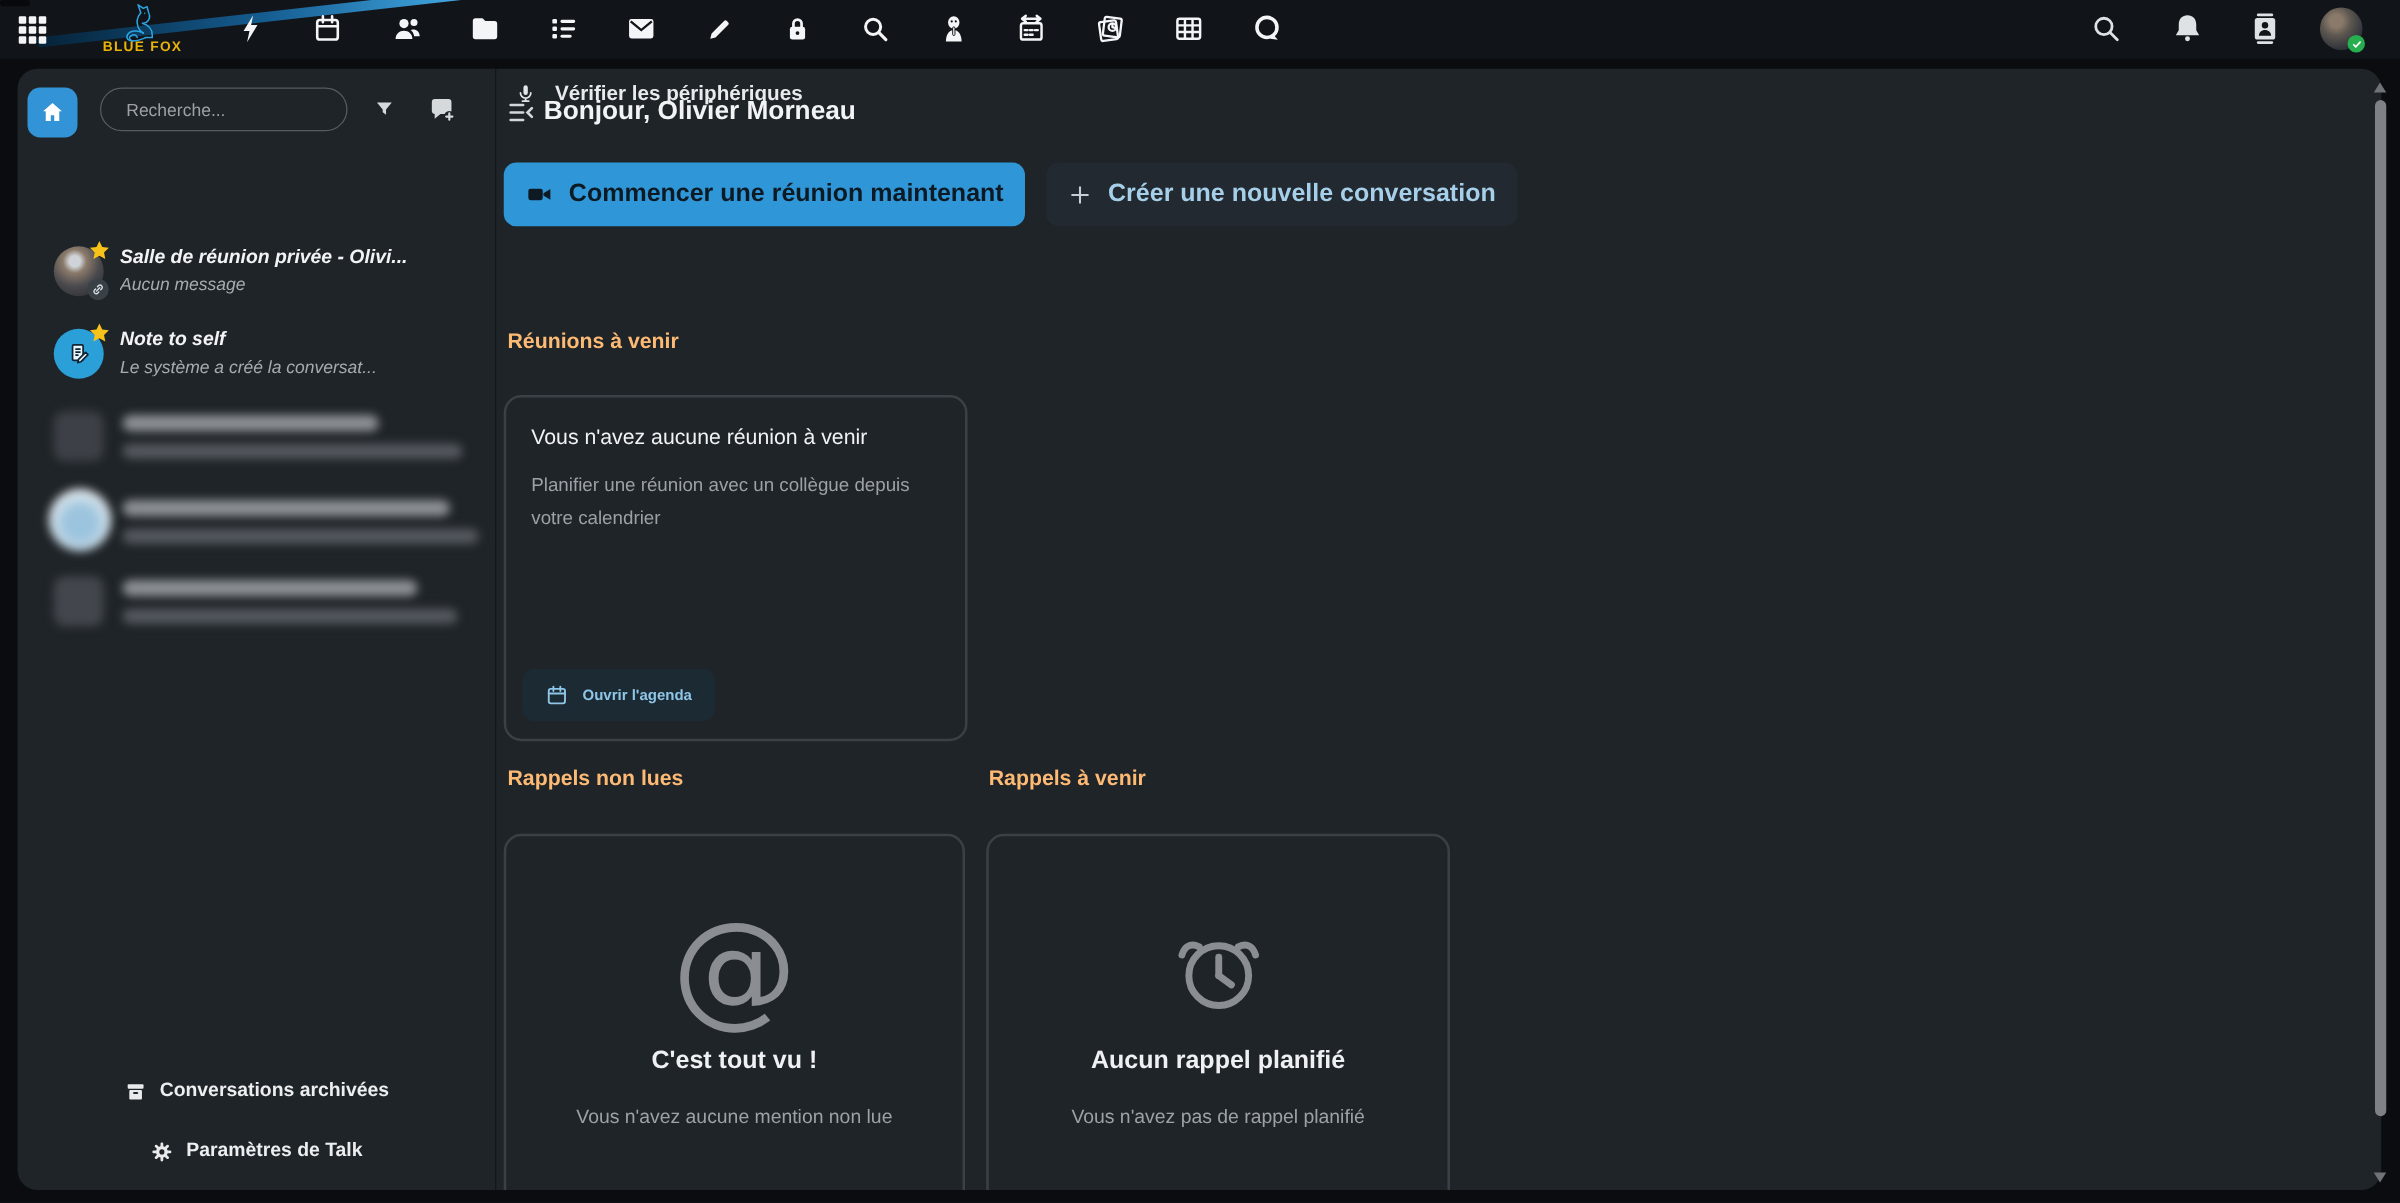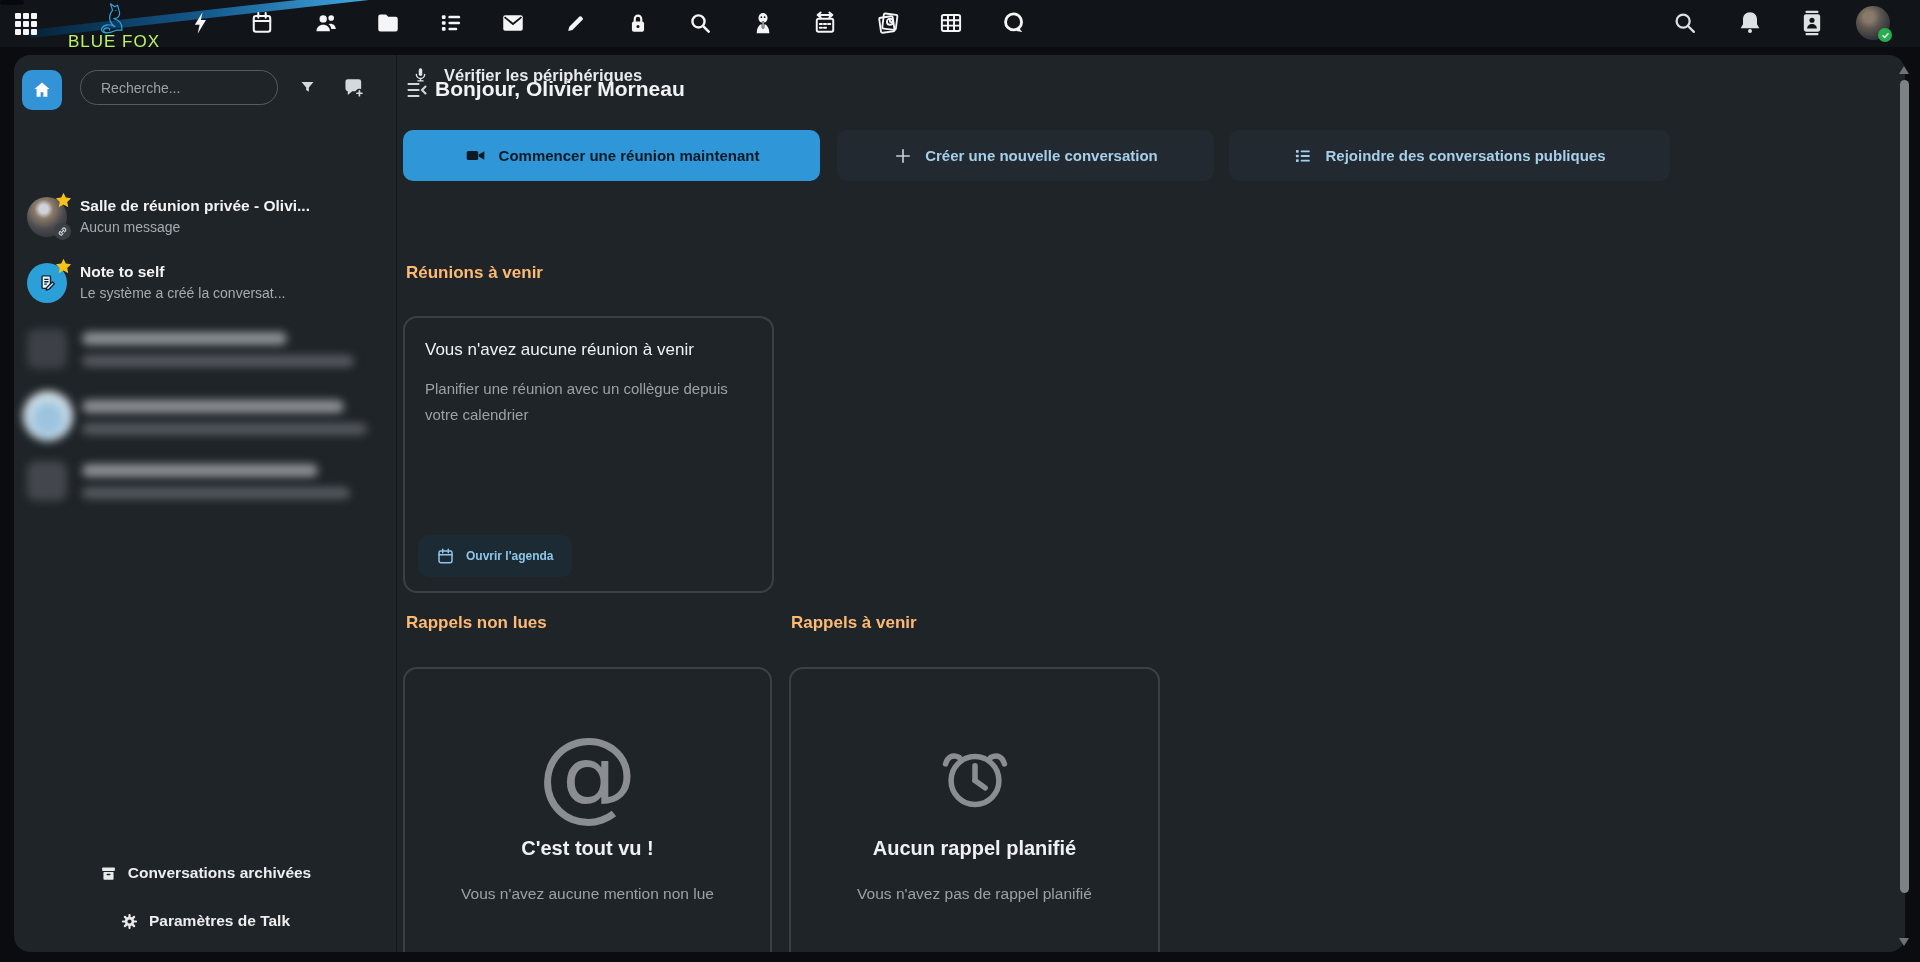--- a/index.html
+++ b/index.html
@@ -8,21 +8,21 @@
   .abs{position:absolute;}
 
   
   .topbar{position:absolute;left:0;top:0;width:1920px;height:47px;background:#11151a;z-index:5;}
   .streak{position:absolute;left:30px;top:30px;width:460px;height:8px;border-radius:2px;
           transform:rotate(-6.4deg);transform-origin:left center;
           background:linear-gradient(90deg,#062238,#155d91 40%,#3fa3dd 72%,#aadff8);}
   .appsgrid{left:12px;top:10px;width:28px;height:28px;cursor:pointer;}
   .logo{left:62px;top:0;width:104px;height:47px;text-align:center;cursor:pointer;}
   .logo .fox{display:block;margin:1px auto 0;}
-  .logo .logotxt{display:block;margin-top:-3px;font-size:17px;font-weight:normal;letter-spacing:1px;color:#bef264;}
+  .logo .logotxt{display:block;margin-top:-3px;font-size:11px;font-weight:bold;letter-spacing:1px;color:#eab308;}
   .appbtn{top:10px;width:26px;height:26px;cursor:pointer;z-index:6;}
   .talk-underline{left:1003px;top:42px;width:24px;height:5px;border-radius:2.5px;background:#07090c;}
   .tb-right{top:9px;width:28px;height:28px;cursor:pointer;}
   .tb-avatar{left:1856px;top:6px;width:34px;height:34px;border-radius:50%;cursor:pointer;
      background:radial-gradient(circle at 38% 32%,#8a7a6a 0 16%,#5c564f 38%,#30343b 72%,#22252b 100%);}
   .tb-avatar .badge{position:absolute;right:-2px;bottom:-2px;width:14px;height:14px;border-radius:50%;
      background:#27ae4f;display:flex;align-items:center;justify-content:center;}
 
   
   .content{position:absolute;left:14px;top:55px;width:1891px;height:897px;background:#1f2428;
@@ -32,41 +32,41 @@
 
   
   .homebtn{left:8px;top:15px;width:40px;height:40px;border-radius:10px;background:#3293d6;
            display:flex;align-items:center;justify-content:center;cursor:pointer;}
   .searchbox{left:66px;top:15px;width:198px;height:35px;border-radius:18px;border:1.5px solid #565b61;
              background:transparent;display:flex;align-items:center;padding:0 10px;box-sizing:border-box;}
   .searchbox input{flex:1;background:transparent;border:none;outline:none;color:#c6c9cd;
              font-size:14px;font-family:"Liberation Sans",sans-serif;margin-left:8px;}
   .searchbox input::placeholder{color:#9da1a7;}
   .iconbtn{width:30px;height:30px;display:flex;align-items:center;justify-content:center;cursor:pointer;}
-  .conv{position:absolute;left:0;width:382px;height:64px;cursor:pointer;}
+  .conv{position:absolute;left:16px;width:382px;height:64px;cursor:pointer;font-style:italic;}
   .conv .av{position:absolute;left:13px;top:12px;width:40px;height:40px;border-radius:50%;}
   .av-photo{background:radial-gradient(circle at 42% 30%,#cfd3d8 0 12%,#8a7a6a 26%,#4b4a4e 55%,#2b2e33 90%);}
   .av-note{background:#2b9fd8;display:flex;align-items:center;justify-content:center;}
   .star{position:absolute;left:40px;top:6px;width:19px;height:19px;}
   .linkbadge{position:absolute;left:40px;top:38px;width:17px;height:17px;border-radius:50%;
              background:#394046;display:flex;align-items:center;justify-content:center;}
   .conv .t1{position:absolute;left:66px;top:12px;width:300px;font-size:15.5px;font-weight:600;color:#f2f3f5;
             white-space:nowrap;overflow:hidden;text-overflow:ellipsis;}
   .conv .t2{position:absolute;left:66px;top:34px;width:300px;font-size:14px;color:#a7abb1;
             white-space:nowrap;overflow:hidden;text-overflow:ellipsis;}
   .rblur{filter:blur(4px);border-radius:7px;}
   .bar{position:absolute;height:13px;border-radius:7px;}
   .sfoot{position:absolute;left:0;width:382px;height:36px;display:flex;align-items:center;
          justify-content:center;gap:10px;cursor:pointer;font-size:15.5px;font-weight:bold;color:#eceef0;}
 
   
   .collapse{left:8px;top:23px;width:24px;height:24px;cursor:pointer;}
   .greet{left:38px;top:22px;font-size:21px;font-weight:bold;color:#f1f3f5;}
   .btn{position:absolute;top:75px;height:51px;border-radius:10px;display:flex;align-items:center;
-       justify-content:center;gap:12px;cursor:pointer;font-size:15px;font-weight:bold;box-sizing:border-box;}
+       justify-content:center;gap:12px;cursor:pointer;font-size:20px;font-weight:bold;box-sizing:border-box;}
   .btn-primary{left:6px;width:417px;background:#2f97d8;color:#0d1a24;}
   .btn-sec{background:#222930;color:#a6cfe9;}
   .devcheck{left:12px;top:151px;height:40px;display:flex;align-items:center;gap:14px;cursor:pointer;
             padding:0 14px;border-radius:10px;font-size:16.5px;font-weight:600;color:#e8eaed;}
   .h2{position:absolute;font-size:17px;font-weight:bold;color:#fdba74;}
   .card{position:absolute;border:2px solid #3b4046;border-radius:14px;box-sizing:border-box;}
   .card1-title{position:absolute;left:20px;top:22px;font-size:17px;font-weight:normal;color:#f0f2f4;}
   .card1-body{position:absolute;left:20px;top:58px;width:330px;font-size:15px;line-height:26px;color:#9da1a7;}
   .agendabtn{position:absolute;left:13px;bottom:14px;height:42px;padding:0 18px;border-radius:10px;
              background:#1c2a33;display:flex;align-items:center;gap:11px;cursor:pointer;
@@ -382,33 +382,20 @@
           <path d="M15.4 11 l5.8-3.4 v8.8 L15.4 13 z" fill="#0d1a24"></path>
         </svg>
         <span>Commencer une réunion maintenant</span>
       </div>
       <div class="btn btn-sec" style="left:440px;width:377px">
         <svg width="20" height="20" viewBox="0 0 24 24">
           <path d="M12 4.5 v15 M4.5 12 h15" stroke="#c9ced3" stroke-width="2" stroke-linecap="round" fill="none"></path>
         </svg>
         <span>Créer une nouvelle conversation</span>
       </div>
-      <div class="btn btn-sec" style="left:832px;width:441px">
-        <svg width="20" height="20" viewBox="0 0 24 24">
-          <g fill="#a6cfe9">
-            <rect x="3.6" y="4.8" width="3.2" height="3.2" rx="0.8"></rect>
-              <rect x="9.2" y="5.3" width="11" height="2.2" rx="1.1"></rect>
-            <rect x="3.6" y="10.4" width="3.2" height="3.2" rx="0.8"></rect>
-              <rect x="9.2" y="10.9" width="11" height="2.2" rx="1.1"></rect>
-            <rect x="3.6" y="16" width="3.2" height="3.2" rx="0.8"></rect>
-              <rect x="9.2" y="16.5" width="11" height="2.2" rx="1.1"></rect>
-          </g>
-        </svg>
-        <span>Rejoindre des conversations publiques</span>
-      </div>
 
       <div class="devcheck">
         <svg width="19" height="19" viewBox="0 0 24 24">
           <rect x="9.8" y="2.8" width="4.4" height="9.8" rx="2.2" fill="#e3e6e9"></rect>
           <path d="M6.8 10.6 a5.2 5.2 0 0 0 10.4 0 M12 15.8 v3 M8.8 18.8 h6.4" fill="none" stroke="#e3e6e9" stroke-width="1.8" stroke-linecap="round"></path>
         </svg>
         <span>Vérifier les périphériques</span>
       </div>
 
       <div class="h2" style="left:9px;top:208px">Réunions à venir</div>

